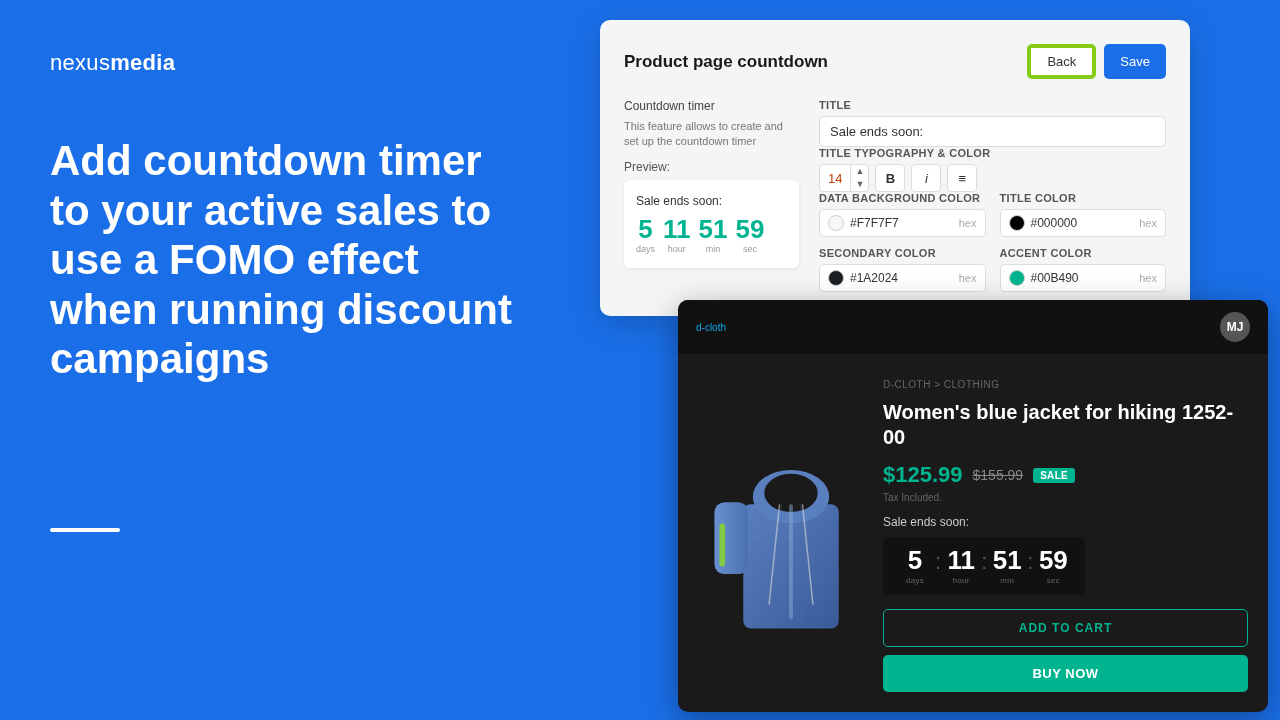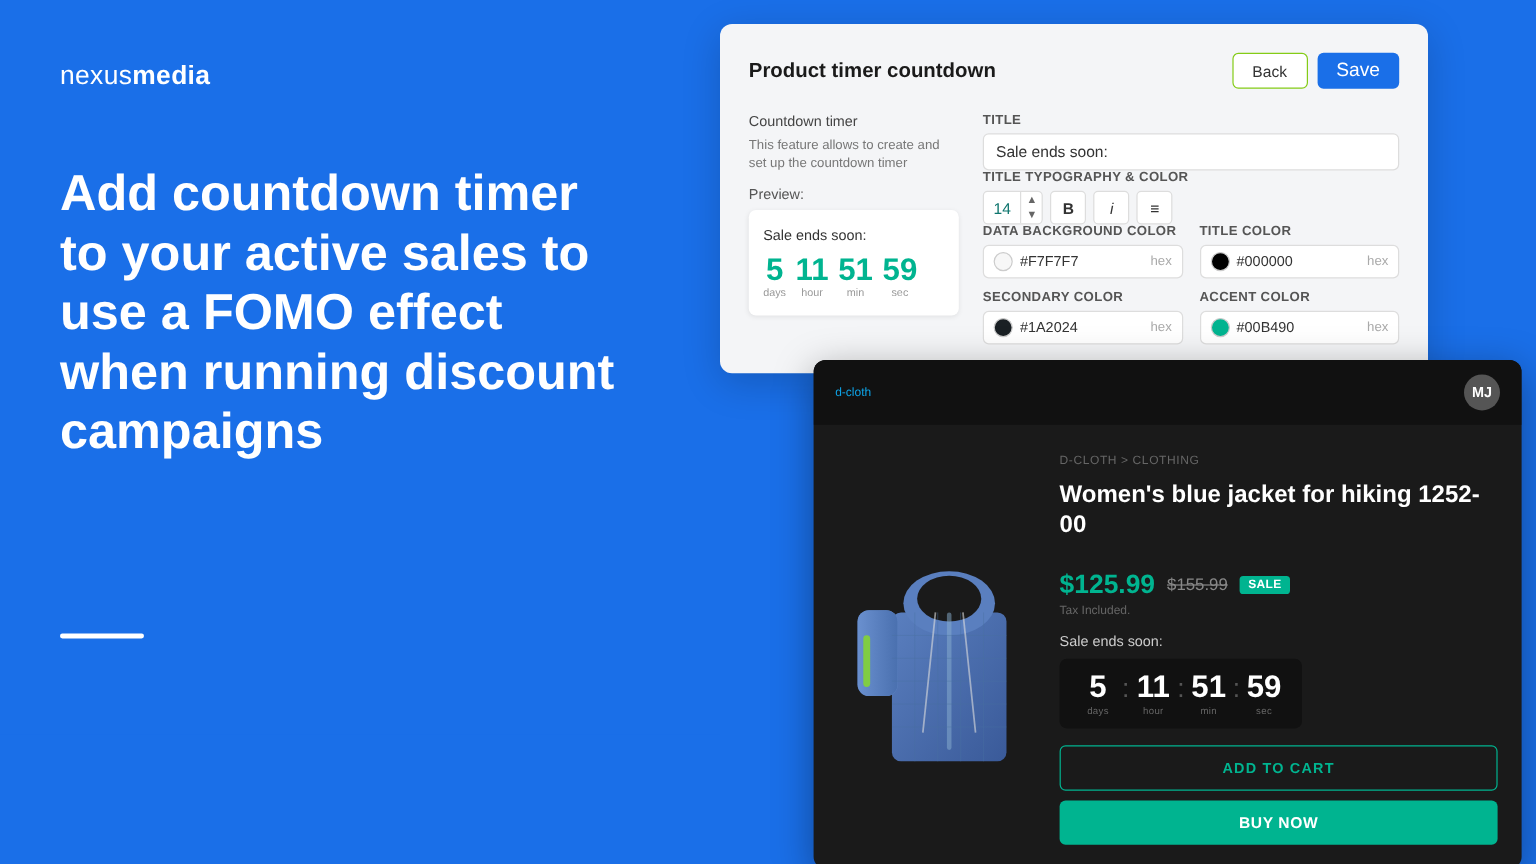--- a/index.html
+++ b/index.html
@@ -83,34 +83,34 @@
       color: #1a1a1a;
     }
 
     .header-buttons {
       display: flex;
       gap: 8px;
     }
 
     .btn-back {
       padding: 6px 16px;
-      border: 1px solid #84cc16;
+      border: 4px solid #84cc16;
       background: white;
       border-radius: 5px;
       font-size: 13px;
       color: #333;
       cursor: pointer;
     }
 
     .btn-save {
       padding: 6px 16px;
       border: none;
       background: #1a6fe8;
       border-radius: 5px;
-      font-size: 16px;
+      font-size: 13px;
       color: white;
       cursor: pointer;
       font-weight: 500;
     }
 
     .settings-body {
       display: flex;
       gap: 20px;
     }
 
@@ -217,21 +217,21 @@
       align-items: center;
       border: 1px solid #ddd;
       border-radius: 4px;
       background: white;
       overflow: hidden;
     }
 
     .font-size-val {
       padding: 5px 8px;
       font-size: 13px;
-      color: #0f766e;
+      color: #c2410c;
       min-width: 28px;
     }
 
     .font-size-arrows {
       display: flex;
       flex-direction: column;
       border-left: 1px solid #ddd;
     }
 
     .font-arrow {
@@ -367,21 +367,21 @@
       letter-spacing: 0.5px;
       text-transform: uppercase;
       margin-bottom: 10px;
     }
 
     .product-name {
       font-size: 20px;
       font-weight: 700;
       color: white;
       line-height: 1.25;
-      margin-bottom: 24px;
+      margin-bottom: 12px;
     }
 
     .price-row {
       display: flex;
       align-items: center;
       gap: 10px;
       margin-bottom: 4px;
     }
 
     .price-new {
@@ -494,21 +494,21 @@
     <span class="logo-text">
       <span>nexus</span><strong>media</strong>
     </span>
   </div>
   <h1 class="headline">Add countdown timer to your active sales to use a FOMO effect when running discount campaigns</h1>
   <div class="divider-line"></div>
 </div>
 
 <div class="settings-panel">
   <div class="settings-header">
-    <span class="settings-title">Product timer countdown</span>
+    <span class="settings-title">Product page countdown</span>
     <div class="header-buttons">
       <button class="btn-back">Back</button>
       <button class="btn-save">Save</button>
     </div>
   </div>
 
   <div class="settings-body">
 
     <div class="settings-left">
       <div class="section-label-sm">Countdown timer</div>

